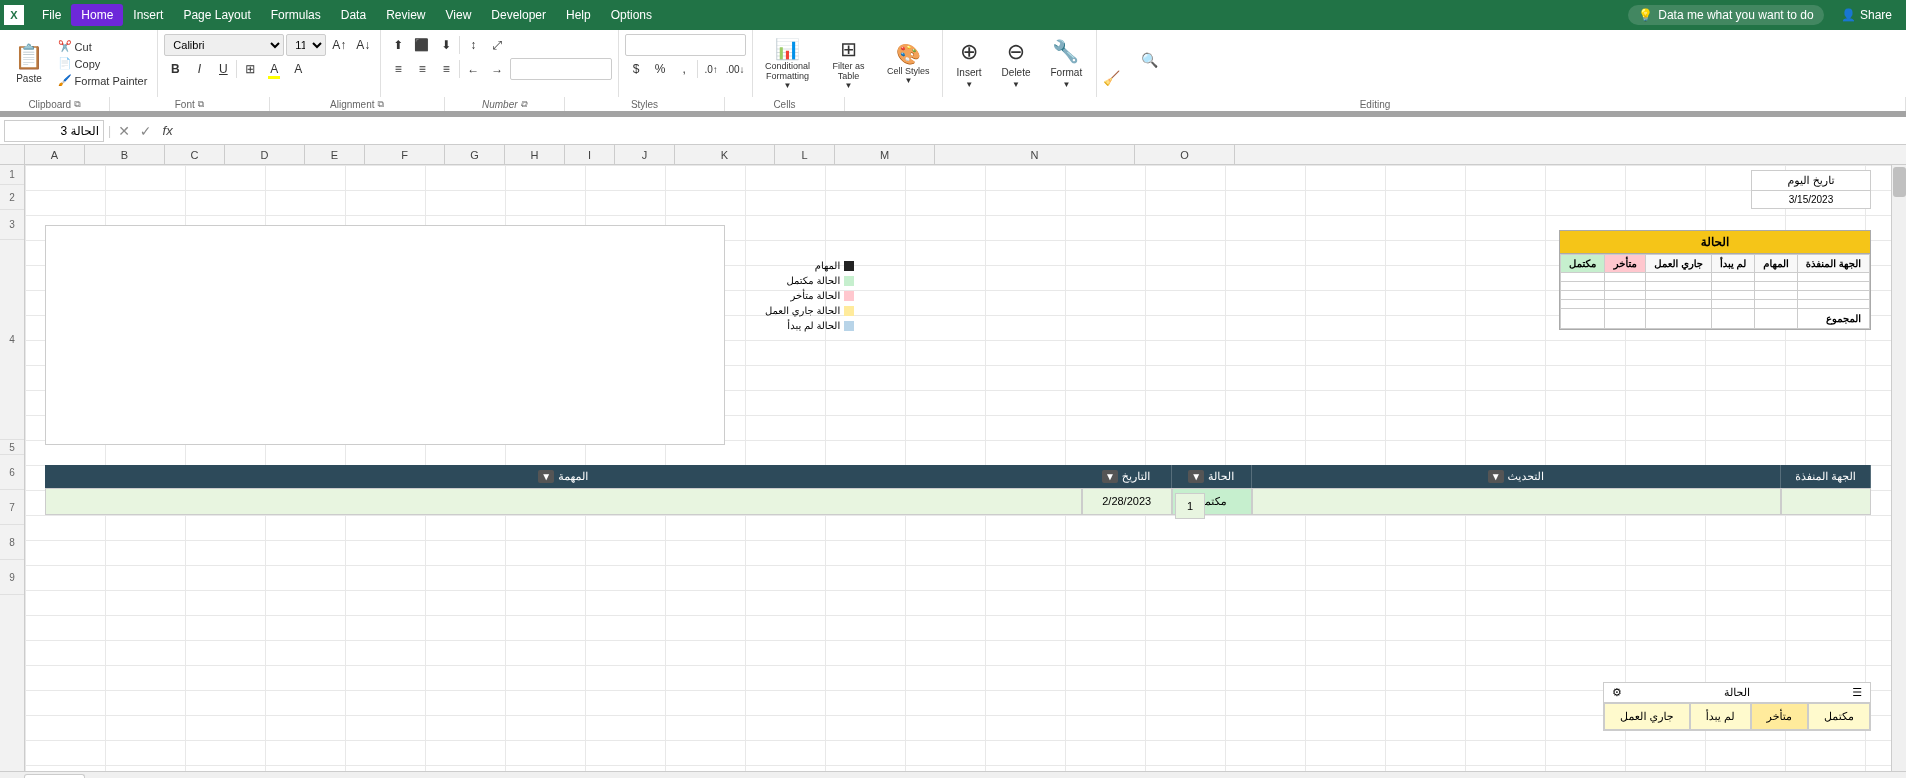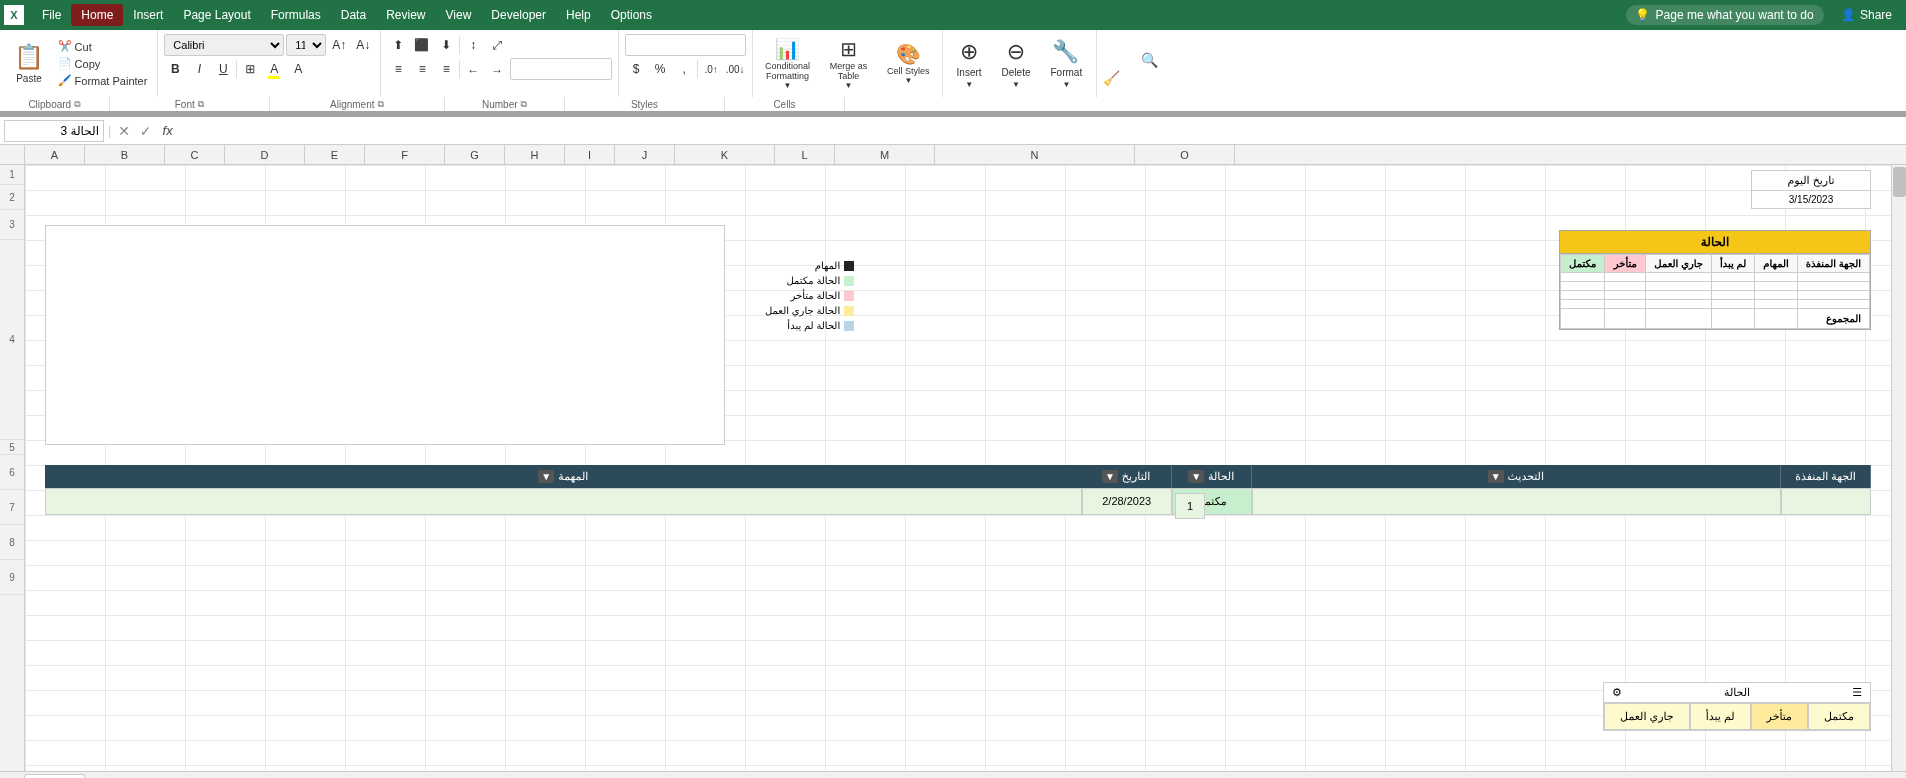--- a/index.html
+++ b/index.html
@@ -20,21 +20,21 @@
       width: 20px; height: 20px; background: #fff; margin-right: 8px;
       display: flex; align-items: center; justify-content: center;
     }
     .menu-item {
       padding: 4px 10px;
       cursor: pointer;
       font-size: 12px;
       color: white;
       border-radius: 3px;
     }
-    .menu-item.active { background: #7f1d1d; }
+    .menu-item.active { background: #6d28d9; }
     .menu-bar-right {
       margin-left: auto;
       display: flex;
       align-items: center;
       gap: 8px;
     }
     .tell-me {
       display: flex; align-items: center; background: rgba(255,255,255,0.15);
       border-radius: 15px; padding: 3px 10px; gap: 5px; font-size: 12px; color: white;
     }
@@ -177,21 +177,21 @@
     <div class="menu-item">Formulas</div>
     <div class="menu-item">Data</div>
     <div class="menu-item">Review</div>
     <div class="menu-item">View</div>
     <div class="menu-item">Developer</div>
     <div class="menu-item">Help</div>
     <div class="menu-item">Options</div>
     <div class="menu-bar-right">
       <div class="tell-me">
         <span>💡</span>
-        <span>Page me what you want to do</span>
+        <span>Data me what you want to do</span>
       </div>
       <div class="menu-item">
         <span>👤</span>
         <span>Share</span>
       </div>
     </div>
   </div>
 
   <div style="background:#fff; display:flex; flex-direction:column;">
 
@@ -288,21 +288,21 @@
       </div>
 
       <div style="display:flex; align-items:center; padding:4px 6px; border-right:1px solid #e0e0e0; gap:4px;">
         <div class="styles-btn">
           <span style="font-size:20px;">📊</span>
           <span style="font-size:9px; text-align:center; max-width:45px;">Conditional Formatting</span>
           <span style="font-size:8px;">▼</span>
         </div>
         <div class="styles-btn">
           <span style="font-size:20px;">⊞</span>
-          <span style="font-size:9px; text-align:center; max-width:45px;">Merge as Table</span>
+          <span style="font-size:9px; text-align:center; max-width:45px;">Filter as Table</span>
           <span style="font-size:8px;">▼</span>
         </div>
         <div class="styles-btn">
           <span style="font-size:20px;">🎨</span>
           <span style="font-size:9px; text-align:left; max-width:45px;">Cell Styles</span>
           <span style="font-size:8px;">▼</span>
         </div>
       </div>
 
       <div style="display:flex; align-items:center; padding:4px 6px; border-right:1px solid #e0e0e0; gap:4px;">
@@ -349,29 +349,32 @@
         <span style="font-size:9px; cursor:pointer;">⧉</span>
       </div>
       <div class="group-label-cell" style="min-width:160px;">
         <span>Font</span>
         <span style="font-size:9px; cursor:pointer;">⧉</span>
       </div>
       <div class="group-label-cell" style="min-width:175px;">
         <span>Alignment</span>
         <span style="font-size:9px; cursor:pointer;">⧉</span>
       </div>
-      <div class="group-label-cell" style="min-width:120px;">
+      <div class="group-label-cell" style="min-width:120px;font-style:italic;">
         <span>Number</span>
         <span style="font-size:9px; cursor:pointer;">⧉</span>
       </div>
       <div class="group-label-cell" style="min-width:160px;">
         <span>Styles</span>
       </div>
       <div class="group-label-cell" style="min-width:120px;">
         <span>Cells</span>
+      </div>
+      <div class="group-label-cell" style="flex:1;">
+        <span>Editing</span>
       </div>
     </div>
   </div>
 </div>
 
 <div class="formula-bar">
   <input class="name-box" value="الحالة 3" style="direction: rtl; text-align: right;">
   <span style="color:#ccc;">|</span>
   <span class="formula-x">✕</span>
   <span class="formula-check">✓</span>

